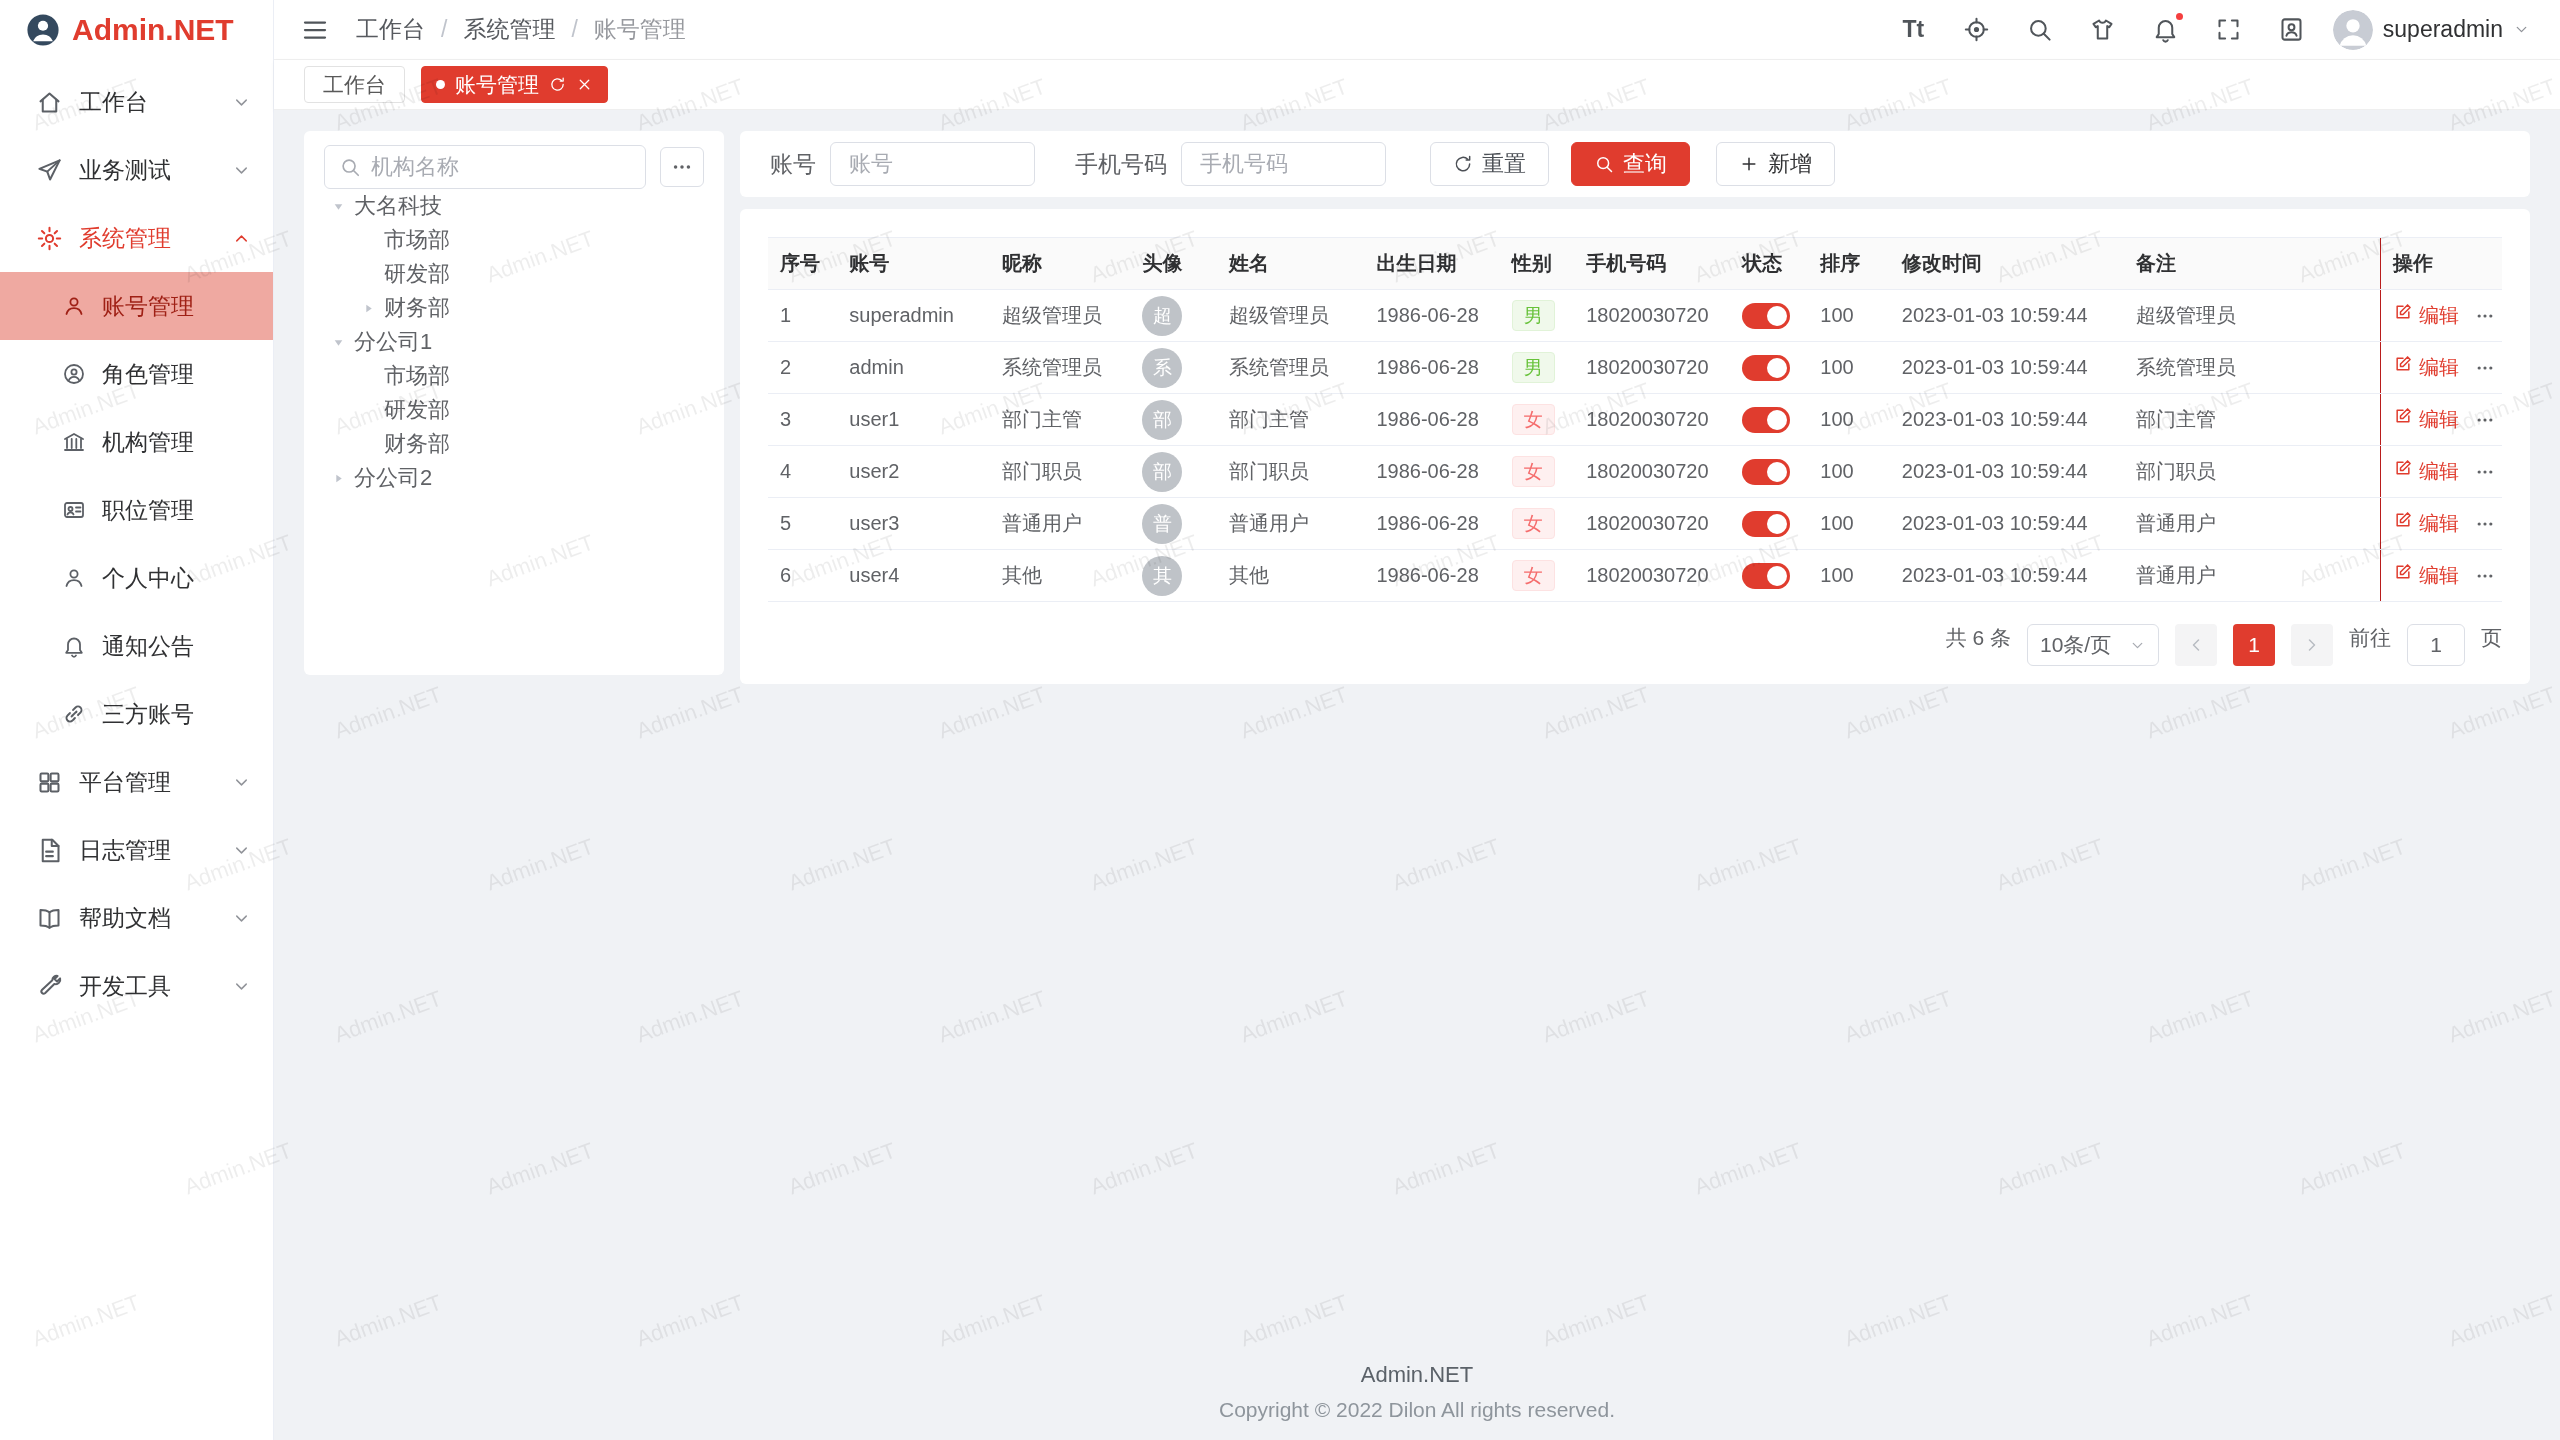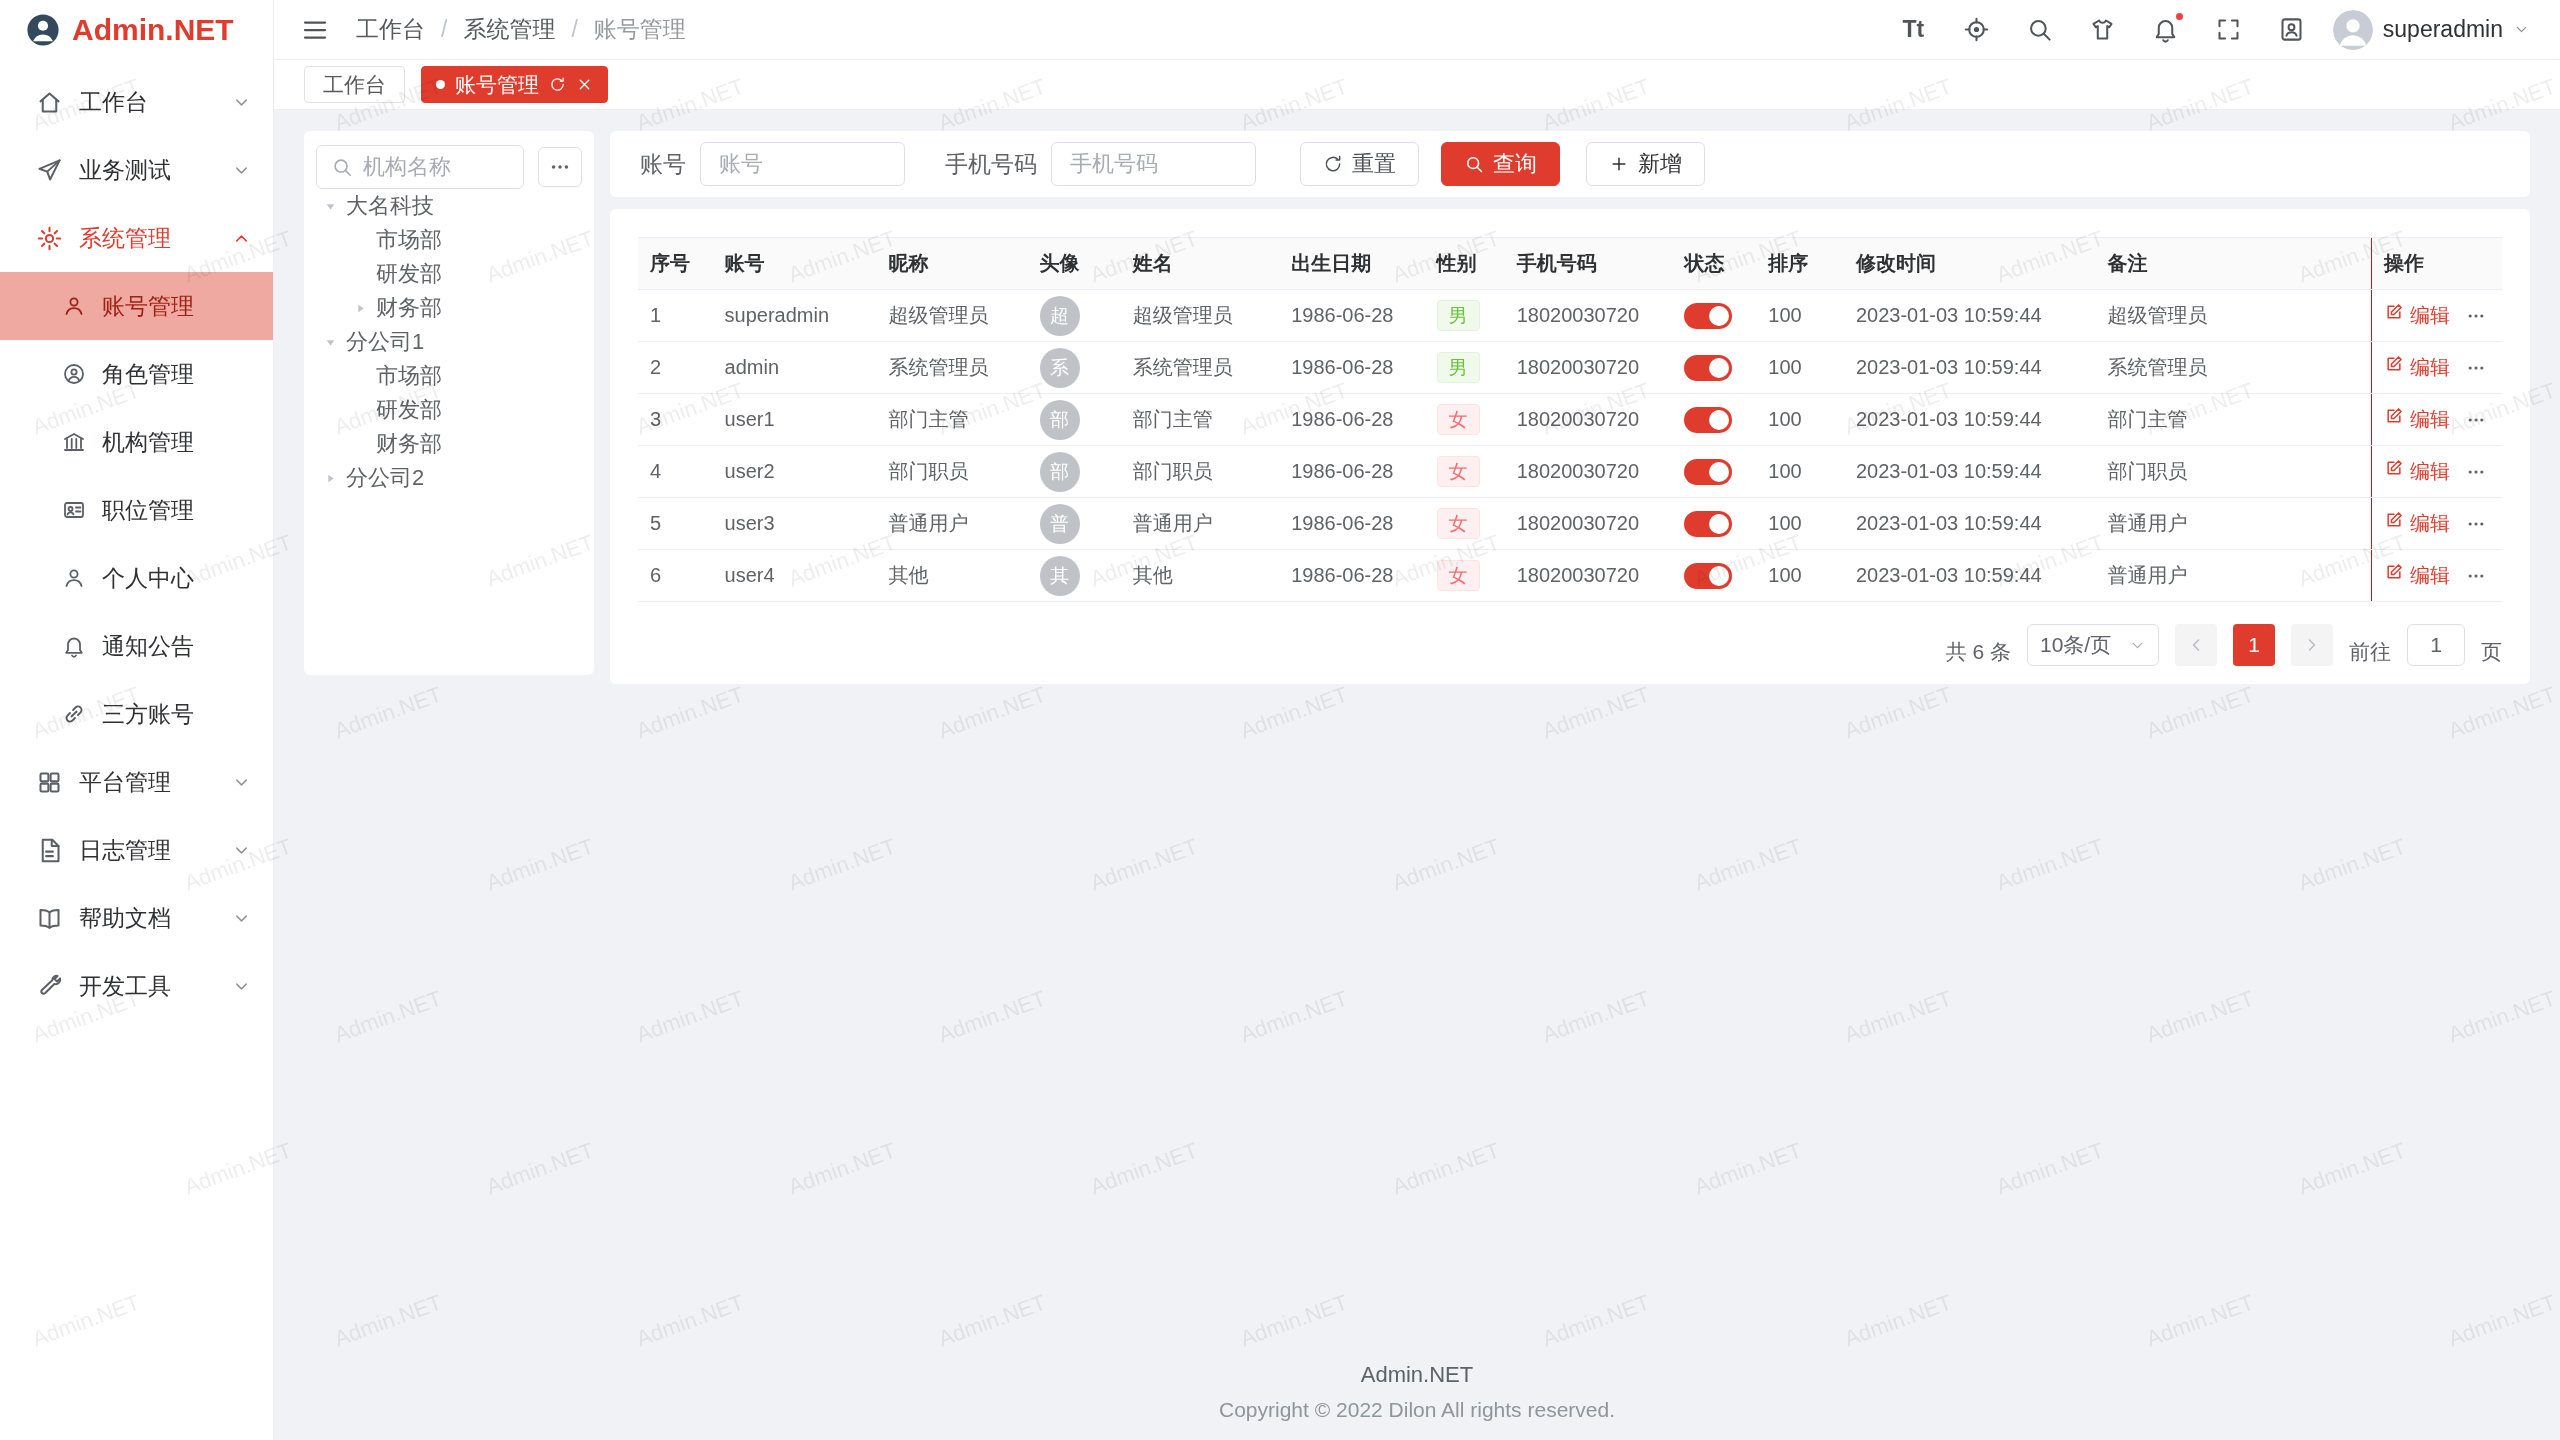--- a/index.html
+++ b/index.html
@@ -49,21 +49,21 @@
   .tab.active{background:var(--primary);border-color:var(--primary);color:#fff;padding:0 14px}
   .tab .dot{width:9px;height:9px;border-radius:50%;background:#fff;flex-shrink:0}
   .t-ic{width:17px;height:17px;display:inline-flex;color:#fff;cursor:pointer}
 
   
   .content{flex:1;background:#f0f2f5;padding:21px 30px 0;display:flex;flex-direction:column;overflow:hidden}
   .content-row{display:flex;gap:16px;align-items:flex-start}
   .card{background:#fff;border-radius:6px}
 
   
-  .org-card{width:290px;flex-shrink:0;height:544px;padding:14px 12px;overflow:hidden}
+  .org-card{width:420px;flex-shrink:0;height:544px;padding:14px 20px;overflow:hidden}
   .org-search-row{display:flex;gap:14px;align-items:center}
   .org-search{flex:1;height:44px;border:1px solid #dcdfe6;border-radius:6px;display:flex;align-items:center;gap:10px;padding:0 14px;background:#fff;cursor:text}
   .s-ic{width:22px;height:22px;color:#a8abb2;display:inline-flex;flex-shrink:0}
   .org-search input{border:0;outline:0;width:100%;font-size:22px;color:#303133;background:transparent;font-family:inherit}
   .org-search input::placeholder{color:#a8abb2}
   .more-btn{width:44px;height:40px;border:1px solid #dcdfe6;border-radius:6px;background:#fff;display:inline-flex;align-items:center;justify-content:center;cursor:pointer;color:#606266}
   .mb-ic{width:22px;height:22px;display:inline-flex}
   .tree{font-size:22px;color:#606266}
   .tree-node{height:34px;display:flex;align-items:center;gap:8px;cursor:pointer;white-space:nowrap}
   .tree-caret{width:16px;height:16px;color:#c0c4cc;display:inline-flex;align-items:center;justify-content:center;flex-shrink:0}
@@ -95,21 +95,21 @@
   .tag{display:inline-block;padding:3px 11px;border-radius:4px;font-size:19px;line-height:1.25}
   .tag-male{color:var(--male);background:#f0f9eb;border:1px solid #e1f3d8}
   .tag-female{color:var(--female);background:#fef0f0;border:1px solid #fde2e2}
   .switch{width:48px;height:26px;border-radius:13px;background:var(--primary);position:relative;display:inline-block;vertical-align:middle;cursor:pointer}
   .switch::after{content:"";position:absolute;top:3px;right:3px;width:20px;height:20px;border-radius:50%;background:#fff}
   .edit-link{color:var(--primary);display:inline-flex;gap:6px;font-size:20px;cursor:pointer;vertical-align:middle}
   .e-ic{width:20px;height:20px;display:inline-flex}
   .more-link{width:20px;height:20px;display:inline-flex;color:#606266;margin-left:16px;cursor:pointer;vertical-align:middle}
 
   
-  .pagination{display:flex;align-items:flex-end;justify-content:flex-end;gap:16px;margin-top:22px;font-size:21px;color:#606266}
+  .pagination{display:flex;align-items:flex-start;justify-content:flex-end;gap:16px;margin-top:22px;font-size:21px;color:#606266}
   .page-size-select{width:132px;height:42px;border:1px solid #dcdfe6;border-radius:6px;display:flex;align-items:center;justify-content:space-between;padding:0 12px;cursor:pointer;background:#fff}
   .ps-caret{width:17px;height:17px;color:#a8abb2;display:inline-flex}
   .pg-btn{width:42px;height:42px;border:0;border-radius:4px;background:#f4f4f5;display:inline-flex;align-items:center;justify-content:center;color:#b8bcc2;cursor:pointer}
   .pg-ic{width:20px;height:20px;display:inline-flex}
   .pg-num{width:42px;height:42px;border-radius:4px;background:var(--primary);color:#fff;display:inline-flex;align-items:center;justify-content:center;font-size:21px;cursor:pointer}
   .goto-input{width:58px;height:42px;border:1px solid #dcdfe6;border-radius:6px;text-align:center;font-size:21px;color:#606266;outline:none;font-family:inherit}
 
   
   .footer{margin-top:auto;text-align:center;padding-bottom:18px}
   .footer-title{font-size:22px;color:#5b6269;margin-bottom:10px}

